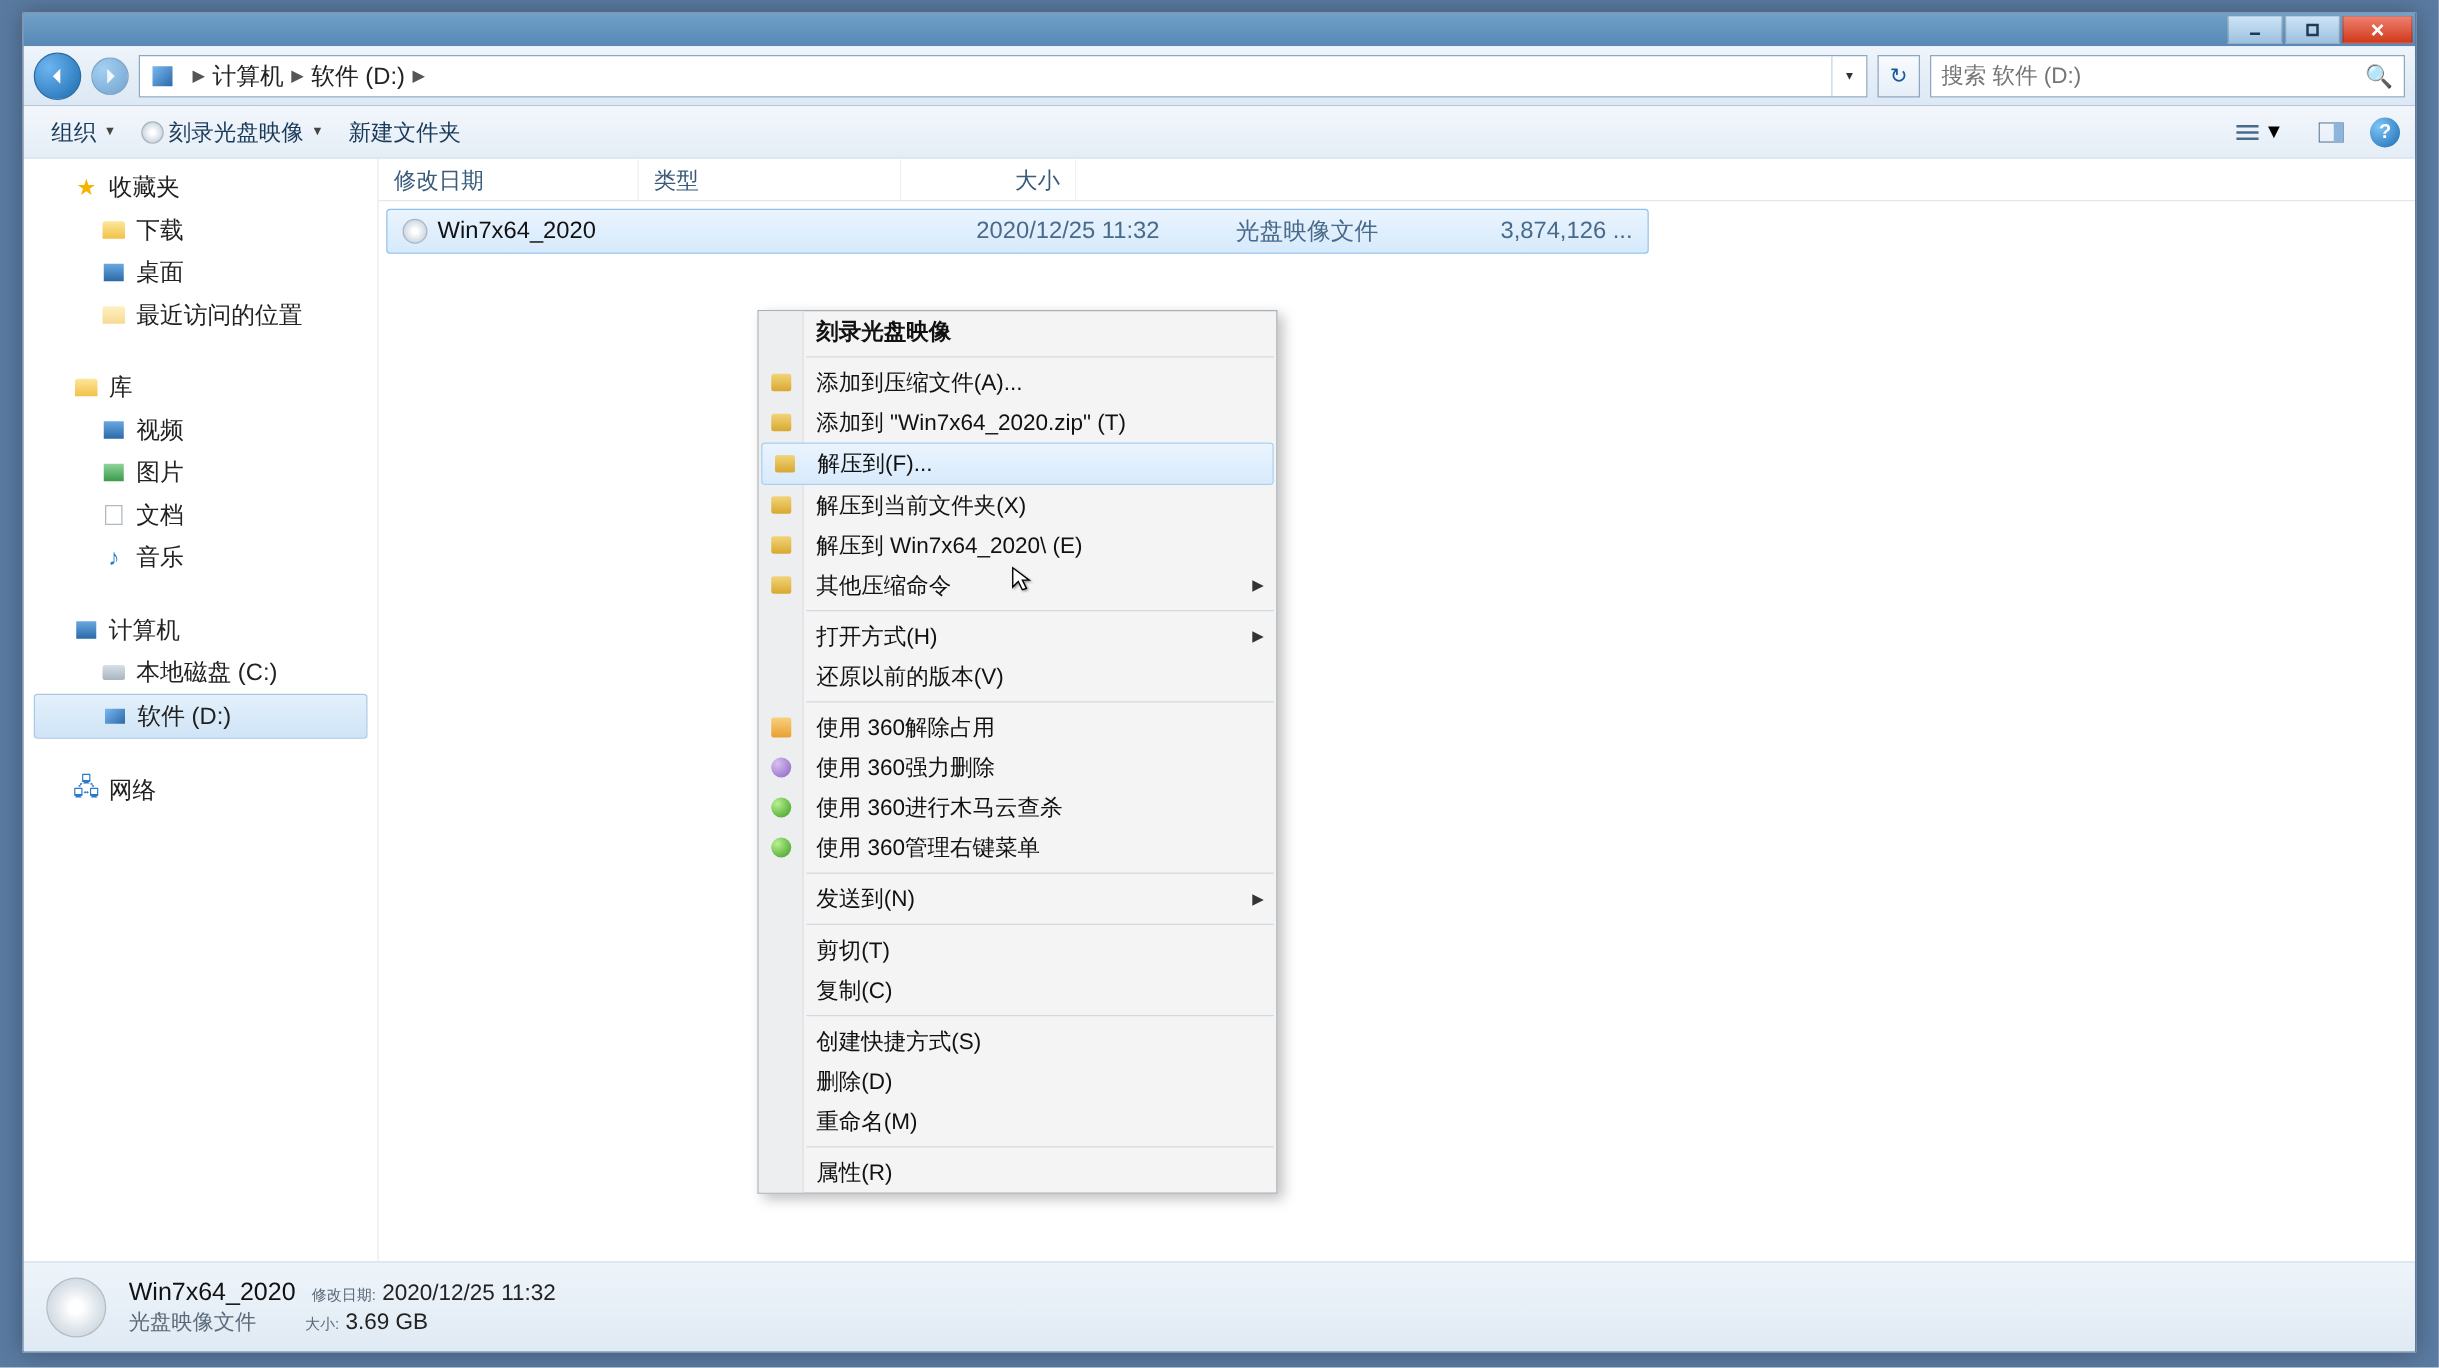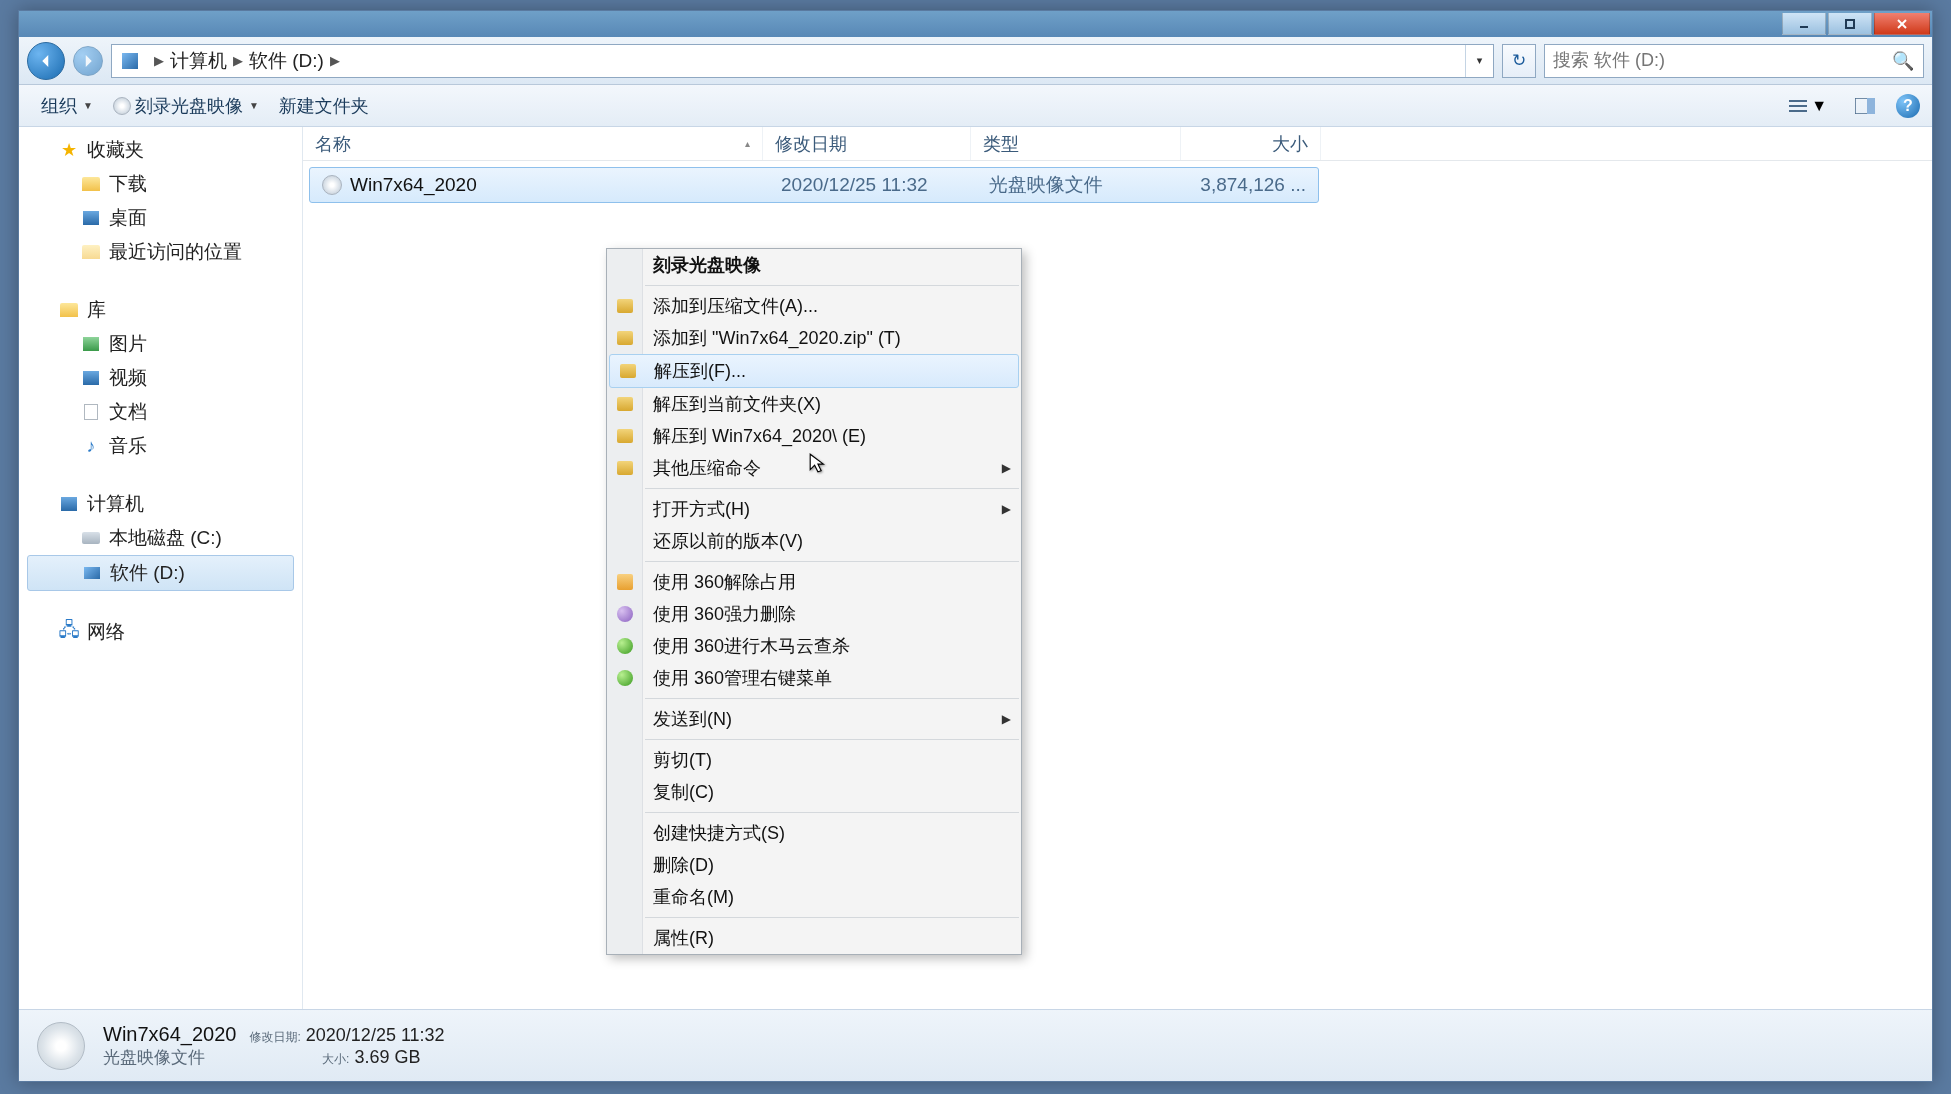--- a/index.html
+++ b/index.html
@@ -226,29 +226,29 @@
       </div>
       <div class="sb-group">
         <div class="sb-head">
             <span class="ic">
               <span class="folder"></span>
             </span>
             <span>库</span>
           </div>
         <div class="sb-item">
             <span class="ic">
+              <span class="fblue"></span>
+            </span>
+            <span>视频</span>
+          </div>
+        <div class="sb-item">
+            <span class="ic">
               <span class="fblue" style="background:linear-gradient(#8ed49a,#3a9a4a)"></span>
             </span>
             <span>图片</span>
-          </div>
-        <div class="sb-item">
-            <span class="ic">
-              <span class="fblue"></span>
-            </span>
-            <span>视频</span>
           </div>
         <div class="sb-item">
             <span class="ic">
               <span style="width:14px;height:16px;background:#fff;border:1px solid #b0b8c0"></span>
             </span>
             <span>文档</span>
           </div>
         <div class="sb-item">
             <span class="ic" style="color:#2a7ac8;font-size:18px">♪</span>
             <span>音乐</span>
@@ -277,24 +277,20 @@
       <div class="sb-group">
         <div class="sb-head">
             <span class="ic" style="color:#2a7ac8">🖧</span>
             <span>网络</span>
           </div>
       </div>
     </div>
 
     <div class="content">
       <div class="cols-header">
-        <div class="ch ch-name">
-            <span>名称</span>
-            <span class="sort-ind">▴</span>
-          </div>
         <div class="ch ch-date">修改日期</div>
         <div class="ch ch-type">类型</div>
         <div class="ch ch-size">大小</div>
       </div>
       <div class="filerow">
         <div class="fc fc-name">
             <span class="disc-icon"></span>
             <span>Win7x64_2020</span>
           </div>
         <div class="fc fc-date">2020/12/25 11:32</div>
@@ -304,21 +300,21 @@
     </div>
   </div>
 
   <div class="details">
     <div class="det-icon"></div>
     <div class="det-text">
       <div><span class="det-title">Win7x64_2020</span>
         <span class="det-meta">修改日期:</span>
         <span class="det-val">2020/12/25 11:32</span></div>
       <div><span class="det-sub">光盘映像文件</span>
-        <span class="det-meta" style="margin-left:112px">大小:</span>
+        <span class="det-meta" style="margin-left:34px">大小:</span>
         <span class="det-val">3.69 GB</span></div>
     </div>
   </div>
 
 </div>
 
 <div class="ctxmenu">
   <div class="ctx-iconcol"></div>
   <div class="ctx-item bold">刻录光盘映像</div>
   <div class="ctx-sep"></div>

